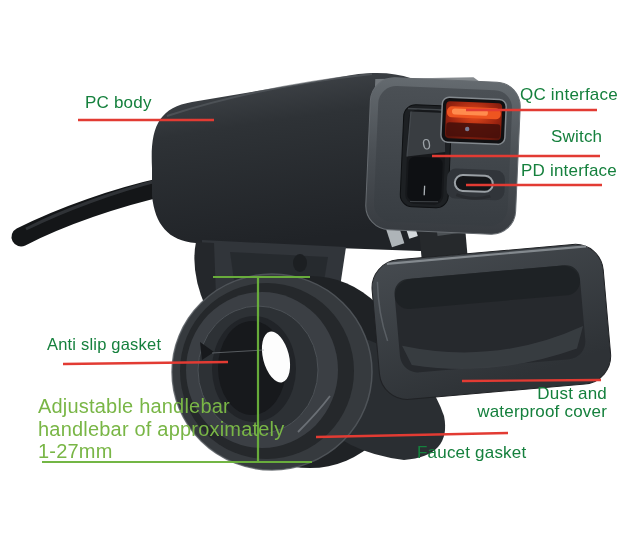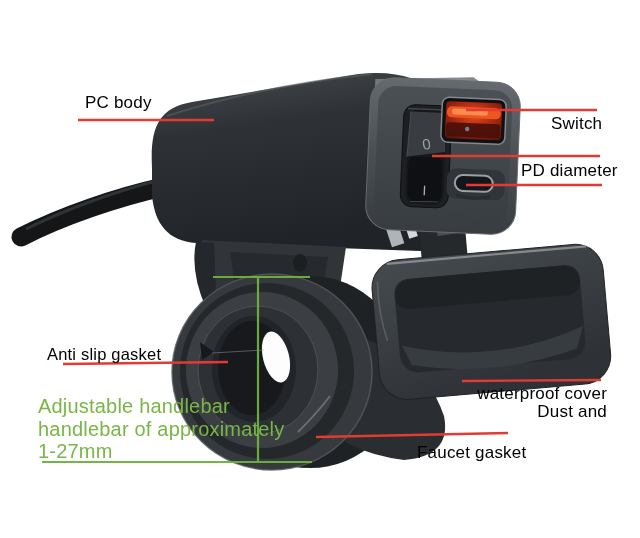--- a/index.html
+++ b/index.html
@@ -2,21 +2,21 @@
 <html><head>
 <meta charset="utf-8">
 <style>
   html,body{margin:0;padding:0;background:#fff;}
   .stage{
     position:relative;width:640px;height:538px;background:#ffffff;overflow:hidden;
     font-family:"Liberation Sans",sans-serif;
   }
   .stage svg{position:absolute;left:0;top:0;}
   .label{
-    position:absolute;color:#000000;font-size:17px;line-height:18px;white-space:nowrap;
+    position:absolute;color:#15803d;font-size:17px;line-height:18px;white-space:nowrap;
     letter-spacing:.2px;
   }
   .label.small{font-size:16.5px;}
   .green-note{
     position:absolute;color:#79b646;font-size:20px;line-height:22.5px;white-space:nowrap;
     letter-spacing:.2px;
   }
   .dust{ text-align:right; }
   .svgtext{font-family:"Liberation Sans",sans-serif;}
 </style>
@@ -150,29 +150,30 @@
       <path d="M 466 110 L 597 110"></path>
       <path d="M 432 156 L 600 156"></path>
       <path d="M 466 185 L 602 185"></path>
       <path d="M 63 364 L 228 362"></path>
       <path d="M 462 381 L 601 380"></path>
       <path d="M 316 437 L 508 433"></path>
     </g>
   </svg>
 
   <div class="label" style="left:85px;top:94px;">PC body</div>
-  <div class="label" style="left:551px;top:115px;">Switch</div>
-  <div class="label" style="left:521px;top:162px;">PD diameter</div>
-  <div class="label small" style="left:47px;top:345px;">Anti slip gasket</div>
+  <div class="label" style="left:520px;top:86px;">QC interface</div>
+  <div class="label" style="left:551px;top:128px;">Switch</div>
+  <div class="label" style="left:521px;top:162px;">PD interface</div>
+  <div class="label small" style="left:47px;top:335px;">Anti slip gasket</div>
 
   <div class="green-note" style="left:38px;top:395px;">
     <div>Adjustable handlebar</div>
     <div>handlebar of approximately</div>
     <div>1-27mm</div>
   </div>
 
   <div class="label dust" style="left:430px;top:385px;width:177px;">
+    <div>Dust and</div>
     <div>waterproof cover</div>
-    <div>Dust and</div>
   </div>
 
   <div class="label" style="left:417px;top:444px;">Faucet gasket</div>
 </div>
 
 </body></html>

